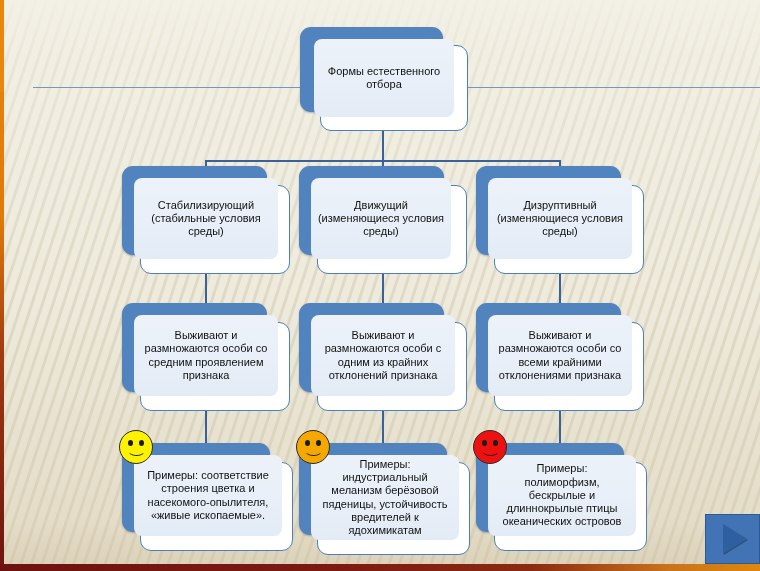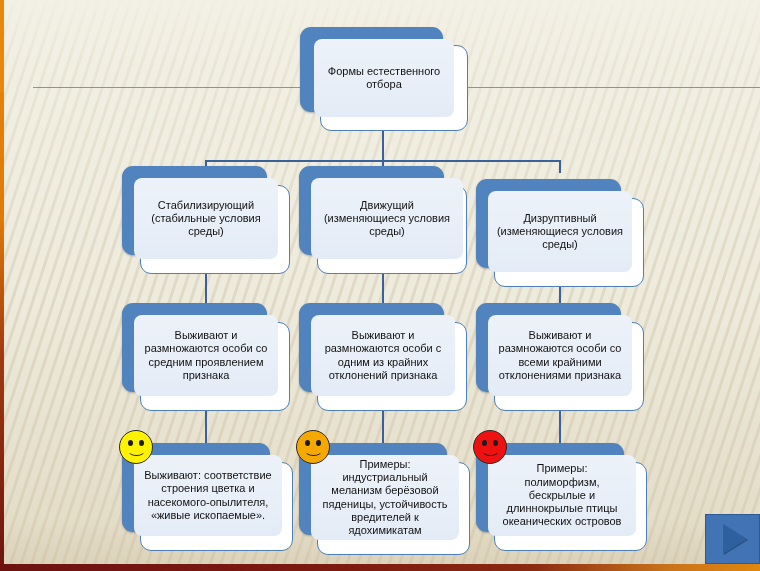--- a/index.html
+++ b/index.html
@@ -222,28 +222,28 @@
     <div class="panel" style="left:12px; top:12px; width:144px; height:81px;">
       <span class="txt">Стабилизирующий
 (стабильные условия
 среды)</span>
     </div>
   </div>
 
   <div class="card" style="left:299px; top:166px; width:168px; height:108px;">
     <div class="slab" style="width:145px; height:89px;"></div>
     <div class="shell" style="left:18px; top:19px; width:150px; height:89px;"></div>
-    <div class="panel" style="left:12px; top:12px; width:152px; height:81px;">
+    <div class="panel" style="left:12px; top:12px; width:140px; height:81px;">
       <span class="txt">Движущий
 (изменяющиеся условия
 среды)</span>
     </div>
   </div>
 
-  <div class="card" style="left:476px; top:179px; width:168px; height:108px;">
+  <div class="card" style="left:476px; top:166px; width:168px; height:108px;">
     <div class="slab" style="width:145px; height:89px;"></div>
     <div class="shell" style="left:18px; top:19px; width:150px; height:89px;"></div>
     <div class="panel" style="left:12px; top:12px; width:144px; height:81px;">
       <span class="txt">Дизруптивный
 (изменяющиеся условия
 среды)</span>
     </div>
   </div>
 
   <div class="card" style="left:122px; top:303px; width:168px; height:108px;">
@@ -276,21 +276,21 @@
 размножаются особи со
 всеми крайними
 отклонениями признака</span>
     </div>
   </div>
 
   <div class="card" style="left:122px; top:443px; width:172px; height:108px;">
     <div class="slab" style="width:148px; height:89px;"></div>
     <div class="shell" style="left:18px; top:19px; width:153px; height:89px;"></div>
     <div class="panel" style="left:12px; top:12px; width:148px; height:81px;">
-      <span class="txt">Выживают: соответствие
+      <span class="txt">Примеры: соответствие
 строения цветка и
 насекомого-опылителя,
 «живые ископаемые».</span>
     </div>
   </div>
   <div class="smiley" style="left:119px; top:430px; background:#FFF200;">
     <span class="eye l"></span>
     <span class="eye r"></span>
     <span class="mouth"></span>
   </div>

